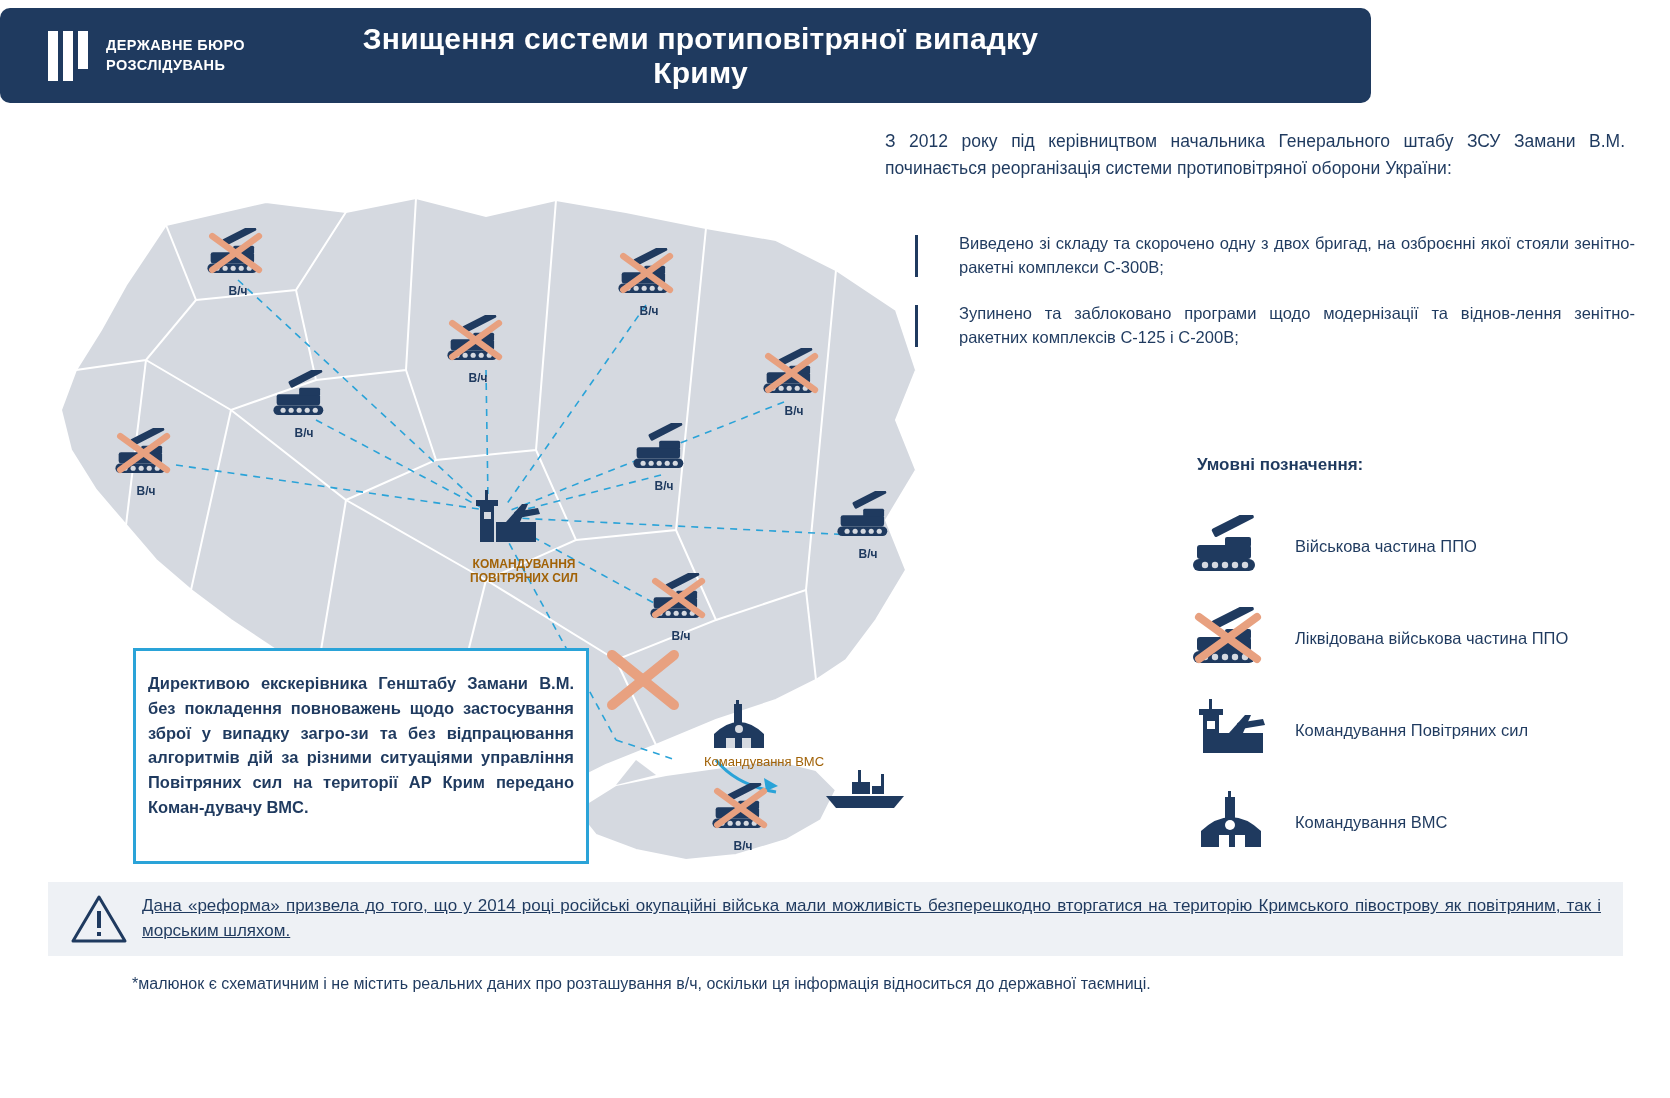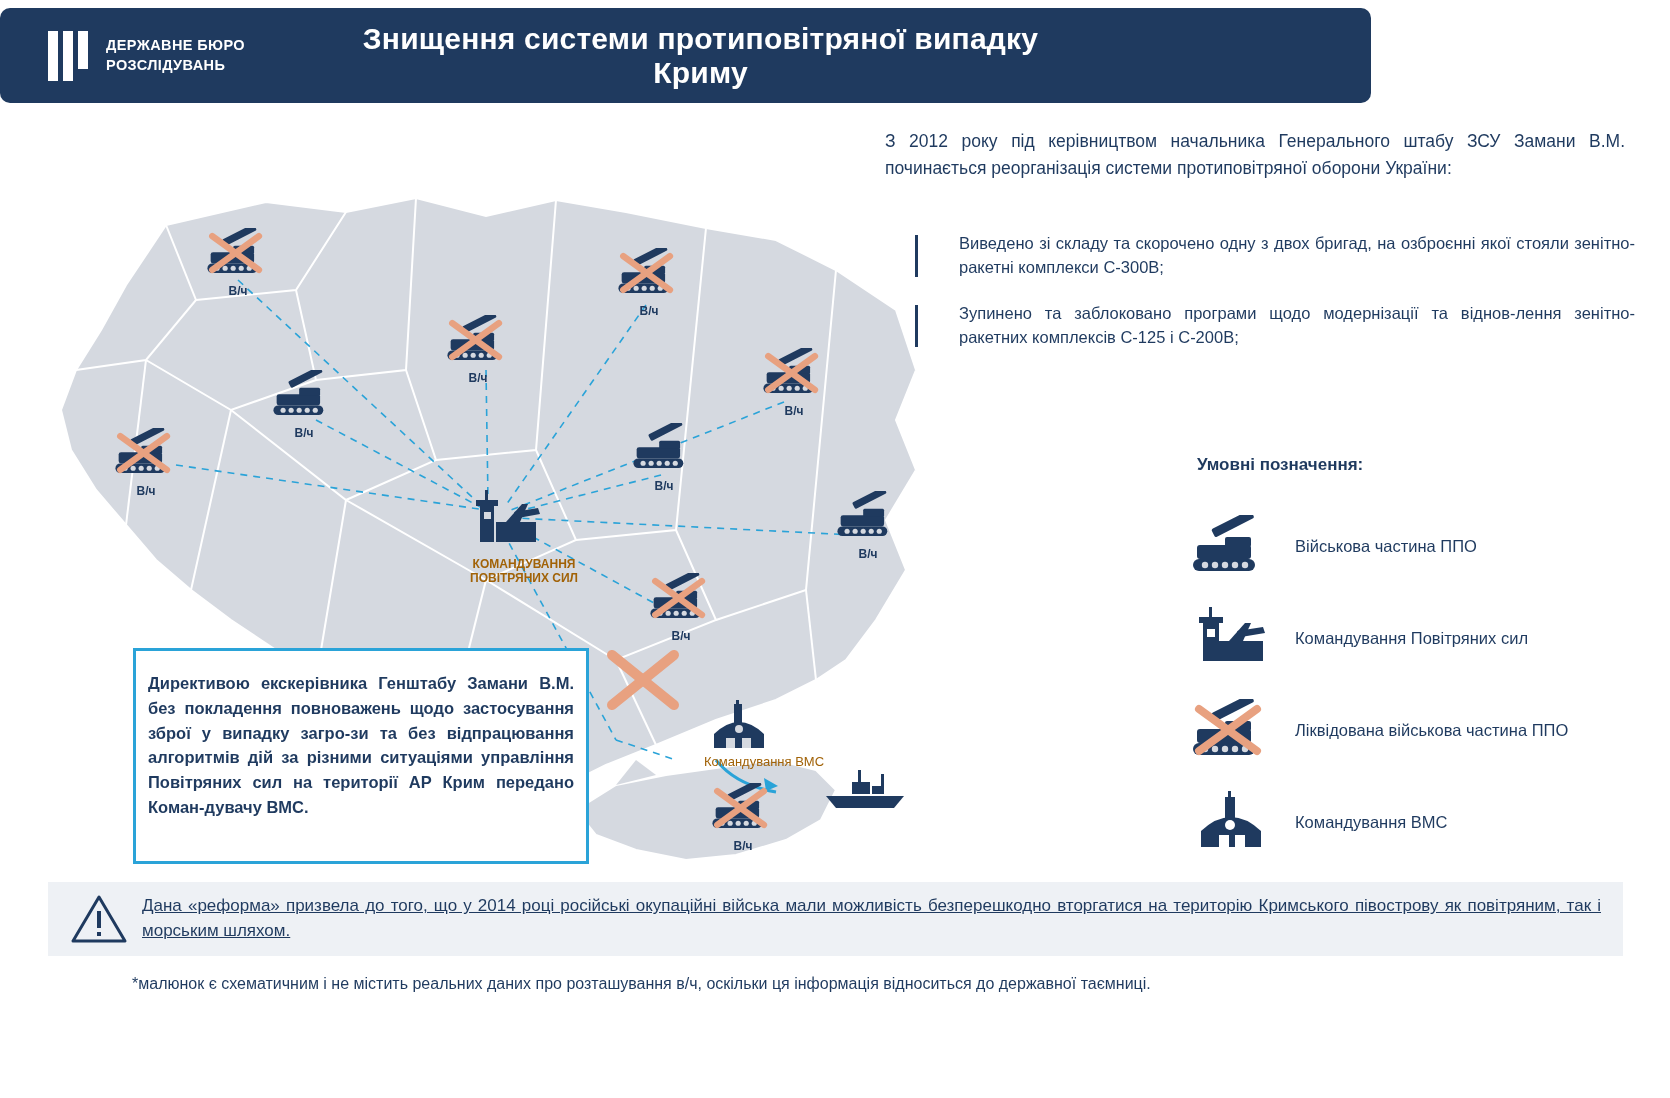--- a/index.html
+++ b/index.html
@@ -145,54 +145,54 @@
         </g>
       </svg>
     </div>
     <div class="legend-label">Військова частина ППО</div>
   </div>
 
   <div class="legend-row">
     <div class="legend-icon">
       <svg viewBox="0 0 92 62" width="92" height="62">
         <g fill="#1f3a5f">
+          <rect x="26" y="4" width="44" height="9" rx="2" transform="rotate(-27 48 9)"></rect>
+          <rect x="12" y="30" width="54" height="14" rx="3"></rect>
+          <rect x="40" y="22" width="26" height="10" rx="2"></rect>
+          <rect x="8" y="44" width="62" height="12" rx="6"></rect>
+          <circle cx="20" cy="50" r="3.2" fill="#d5d9e0"></circle>
+          <circle cx="30" cy="50" r="3.2" fill="#d5d9e0"></circle>
+          <circle cx="40" cy="50" r="3.2" fill="#d5d9e0"></circle>
+          <circle cx="50" cy="50" r="3.2" fill="#d5d9e0"></circle>
+          <circle cx="60" cy="50" r="3.2" fill="#d5d9e0"></circle>
+        </g>
+        <g stroke="#e8a180" stroke-width="8" stroke-linecap="round">
+          <line x1="14" y1="10" x2="72" y2="52"></line>
+          <line x1="72" y1="10" x2="14" y2="52"></line>
+        </g>
+      </svg>
+    </div>
+    <div class="legend-label">Ліквідована військова частина ППО</div>
+  </div>
+
+  <div class="legend-row">
+    <div class="legend-icon">
+      <svg viewBox="0 0 92 62" width="92" height="62">
+        <g fill="#1f3a5f">
           <rect x="18" y="14" width="16" height="40"></rect>
           <rect x="14" y="10" width="24" height="6"></rect>
           <rect x="24" y="0" width="3" height="10"></rect>
           <rect x="34" y="34" width="44" height="20"></rect>
           <path d="M44 34 L60 16 L66 16 L58 34 Z"></path>
           <path d="M52 24 L78 20 L80 26 L56 30 Z"></path>
           <rect x="22" y="22" width="8" height="8" fill="#ffffff"></rect>
         </g>
       </svg>
     </div>
     <div class="legend-label">Командування Повітряних сил</div>
-  </div>
-
-  <div class="legend-row">
-    <div class="legend-icon">
-      <svg viewBox="0 0 92 62" width="92" height="62">
-        <g fill="#1f3a5f">
-          <rect x="26" y="4" width="44" height="9" rx="2" transform="rotate(-27 48 9)"></rect>
-          <rect x="12" y="30" width="54" height="14" rx="3"></rect>
-          <rect x="40" y="22" width="26" height="10" rx="2"></rect>
-          <rect x="8" y="44" width="62" height="12" rx="6"></rect>
-          <circle cx="20" cy="50" r="3.2" fill="#d5d9e0"></circle>
-          <circle cx="30" cy="50" r="3.2" fill="#d5d9e0"></circle>
-          <circle cx="40" cy="50" r="3.2" fill="#d5d9e0"></circle>
-          <circle cx="50" cy="50" r="3.2" fill="#d5d9e0"></circle>
-          <circle cx="60" cy="50" r="3.2" fill="#d5d9e0"></circle>
-        </g>
-        <g stroke="#e8a180" stroke-width="8" stroke-linecap="round">
-          <line x1="14" y1="10" x2="72" y2="52"></line>
-          <line x1="72" y1="10" x2="14" y2="52"></line>
-        </g>
-      </svg>
-    </div>
-    <div class="legend-label">Ліквідована військова частина ППО</div>
   </div>
 
   <div class="legend-row">
     <div class="legend-icon">
       <svg viewBox="0 0 92 62" width="92" height="62">
         <g fill="#1f3a5f">
           <path d="M16 56 L16 40 Q46 12 76 40 L76 56 Z"></path>
           <rect x="40" y="6" width="10" height="26"></rect>
           <rect x="43" y="0" width="3" height="8"></rect>
           <rect x="34" y="44" width="10" height="12" fill="#ffffff"></rect>

